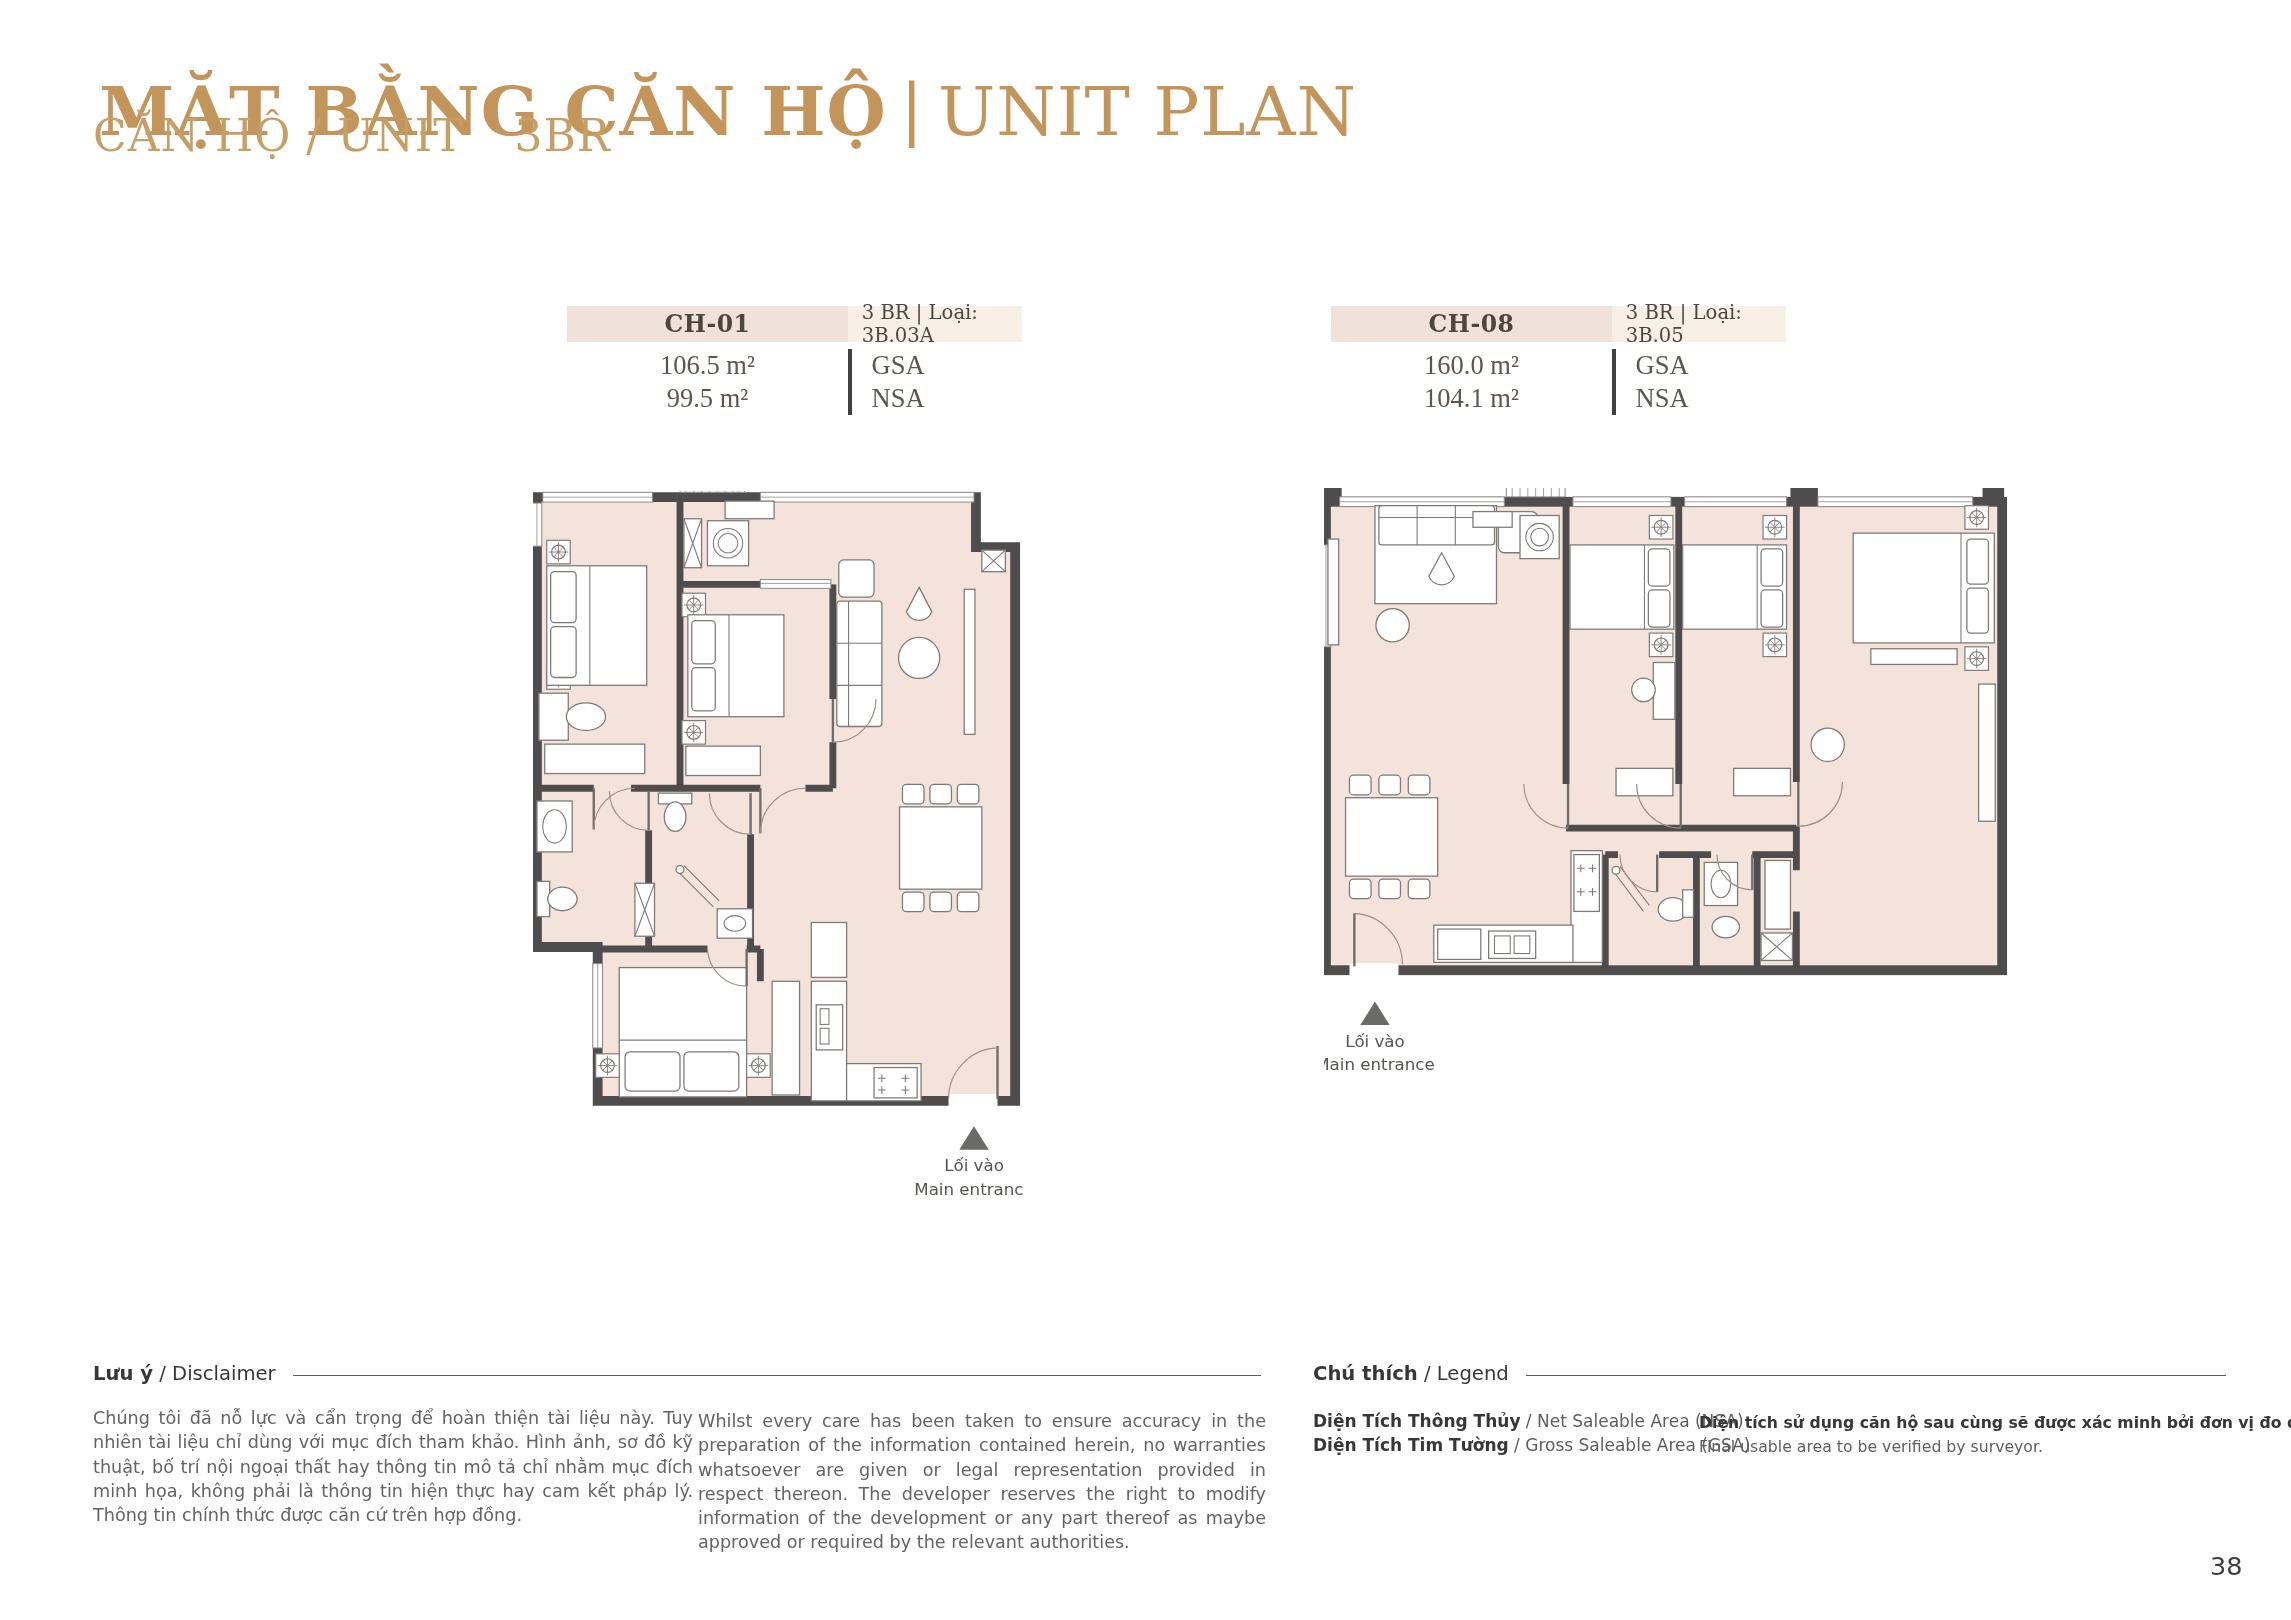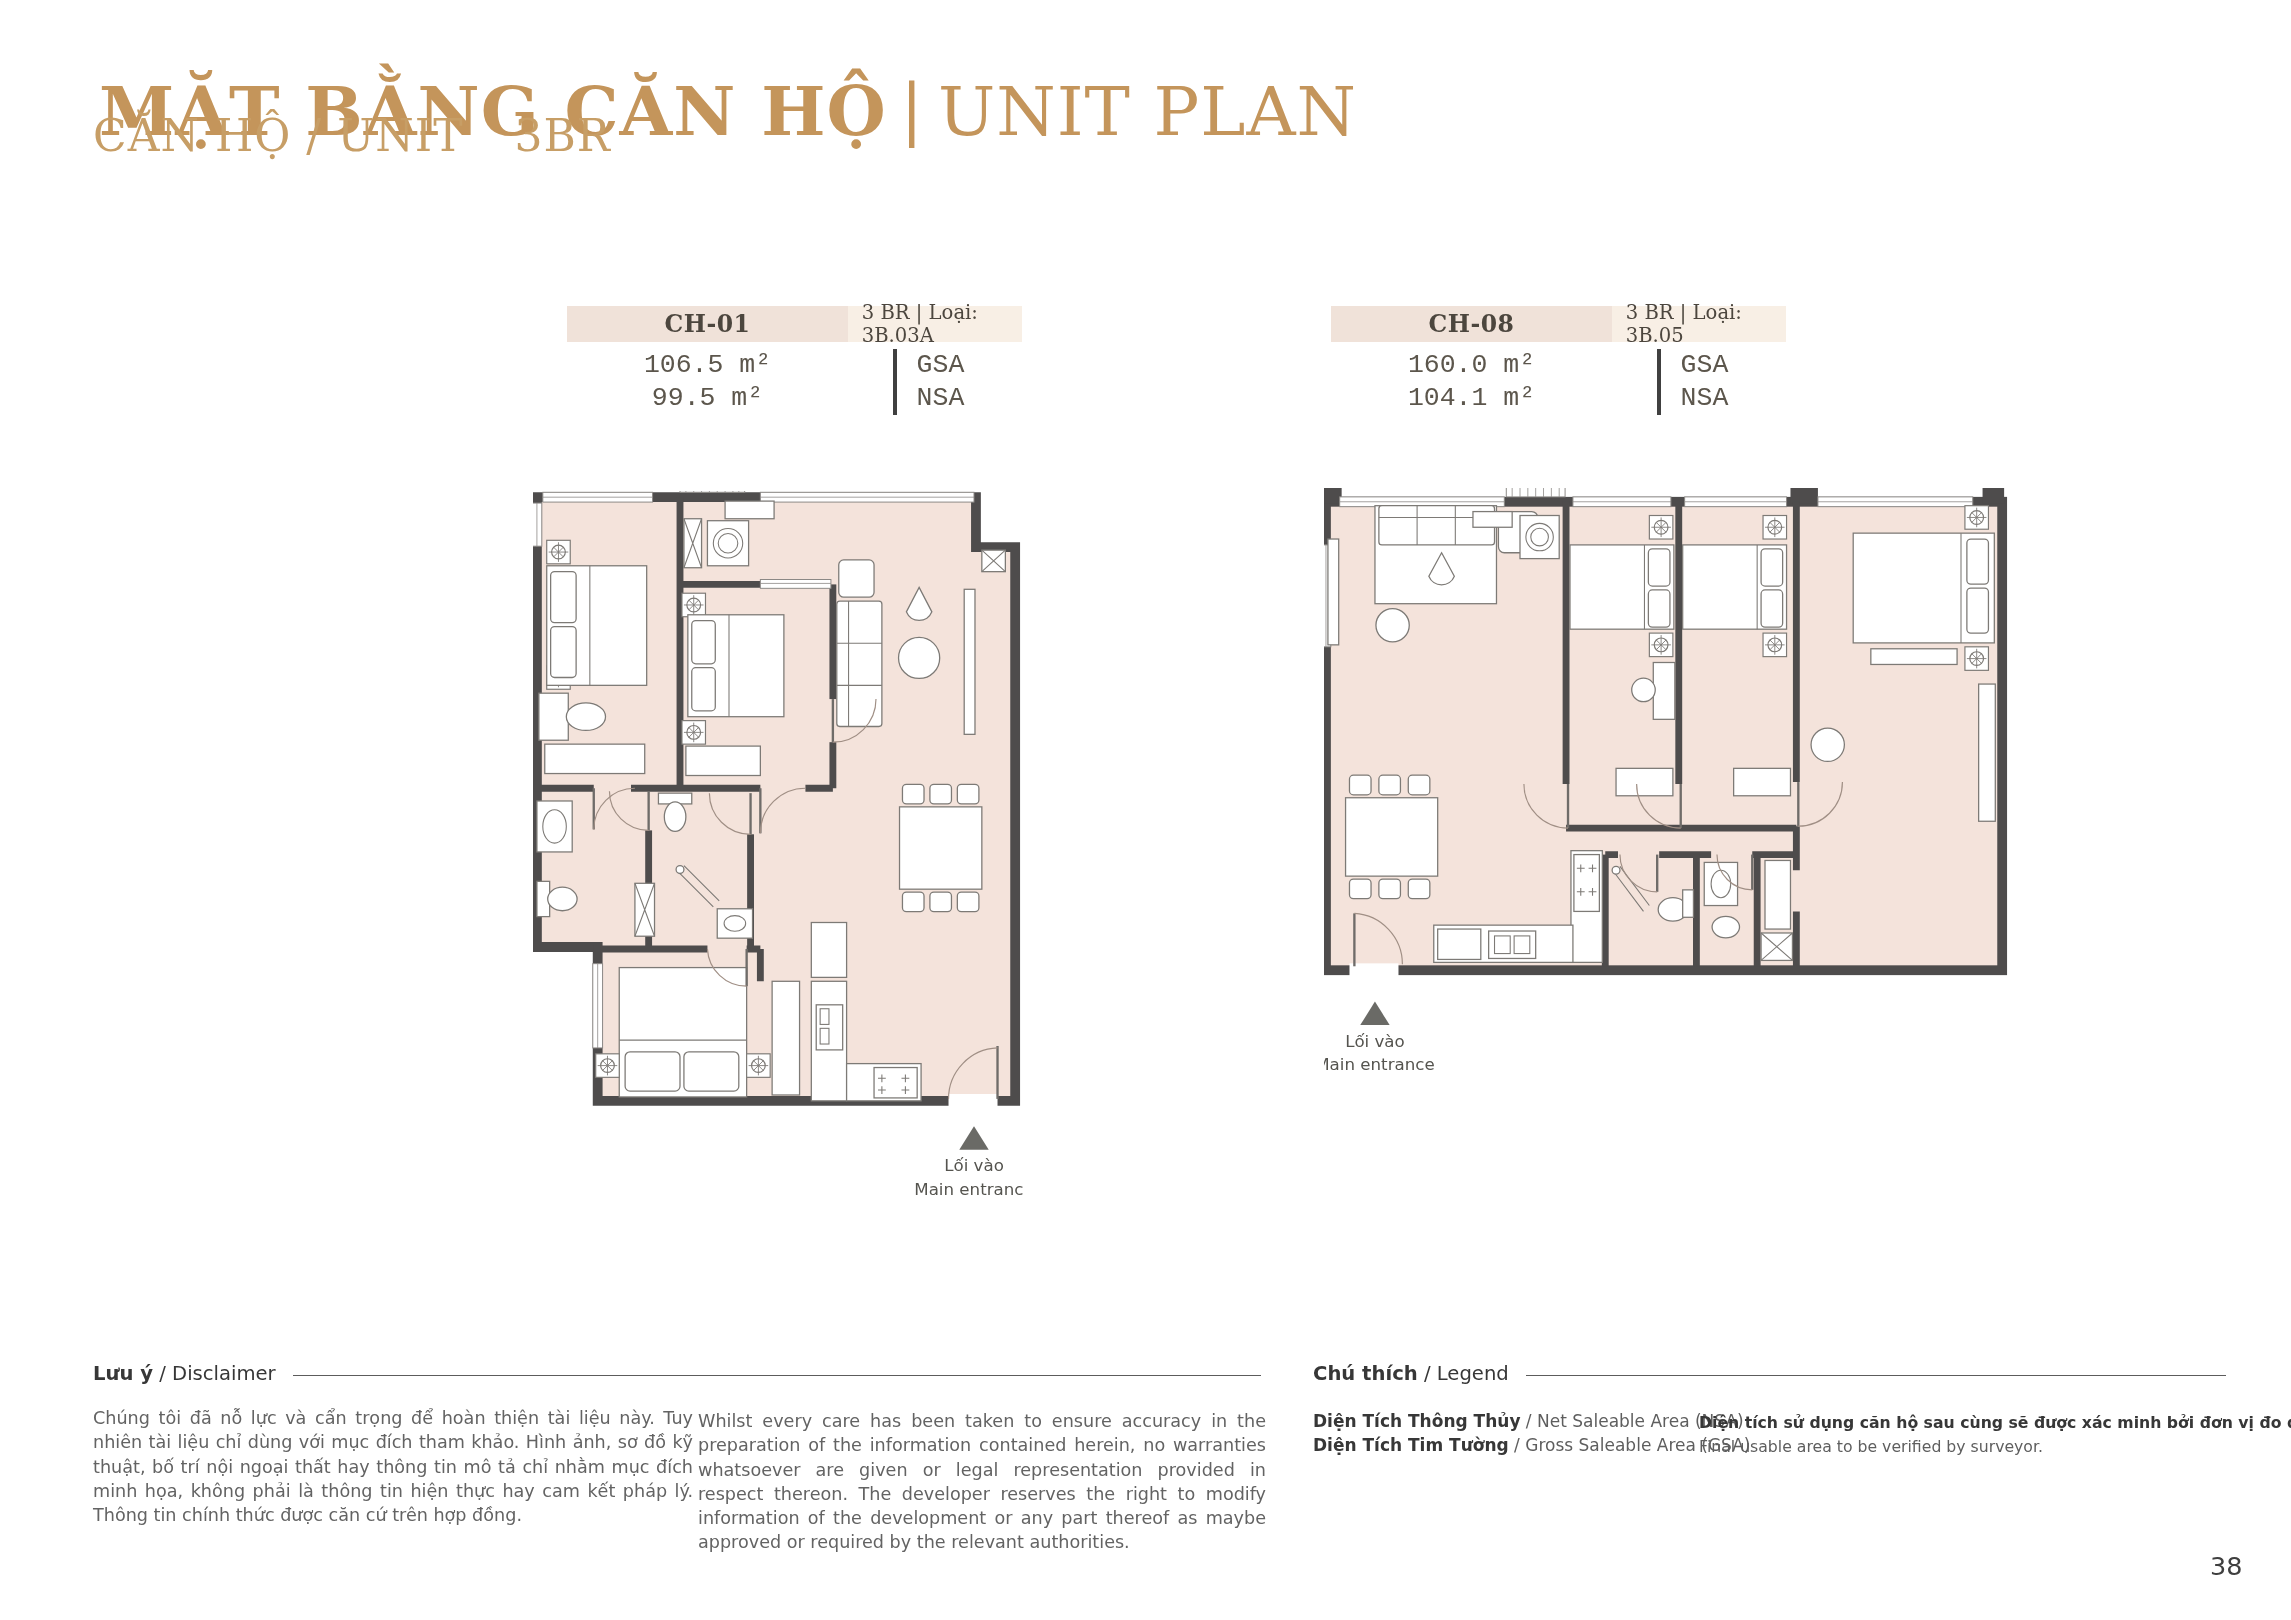--- a/index.html
+++ b/index.html
@@ -15,21 +15,21 @@
   .title-line2{left:93px;top:110px;font-family:"DejaVu Serif","Liberation Serif",serif;
                font-size:44px;color:#C79E66;letter-spacing:1px;white-space:nowrap;}
   .title-line2 .t-gap{display:inline-block;width:51px;}
 
   
   .unit-head{width:455px;height:36px;display:flex;font-family:"DejaVu Serif","Liberation Serif",serif;border-radius:12px;}
   .unit-head .uh-left{width:281px;background:#F0E2D9;display:flex;align-items:center;justify-content:center;
                       font-size:23.5px;font-weight:bold;color:#4C463E;letter-spacing:0.5px;}
   .unit-head .uh-right{flex:1;background:#F8EFE5;display:flex;align-items:center;
                        font-size:19.6px;color:#4C463E;padding-left:13.7px;}
-  .unit-areas{width:455px;display:flex;font-family:Liberation Mono, monospace;color:#5C564C;gap:45px;}
+  .unit-areas{width:455px;display:flex;font-family:Liberation Serif, serif;color:#5C564C;}
   .unit-areas .ua-left{width:281px;display:flex;flex-direction:column;align-items:center;}
   .unit-areas .ua-right{flex:1;border-left:4px solid #404040;display:flex;flex-direction:column;
                         padding-left:19.6px;}
   .unit-areas .row{height:33px;line-height:33px;font-size:26.5px;white-space:nowrap;}
 
   
   svg{display:block;}
   .wall{stroke:#4E4C4C;fill:none;}
   .floor{fill:#F4E3DB;stroke:none;}
   .furn{fill:#ffffff;stroke:#7d7a76;stroke-width:1.3;}

